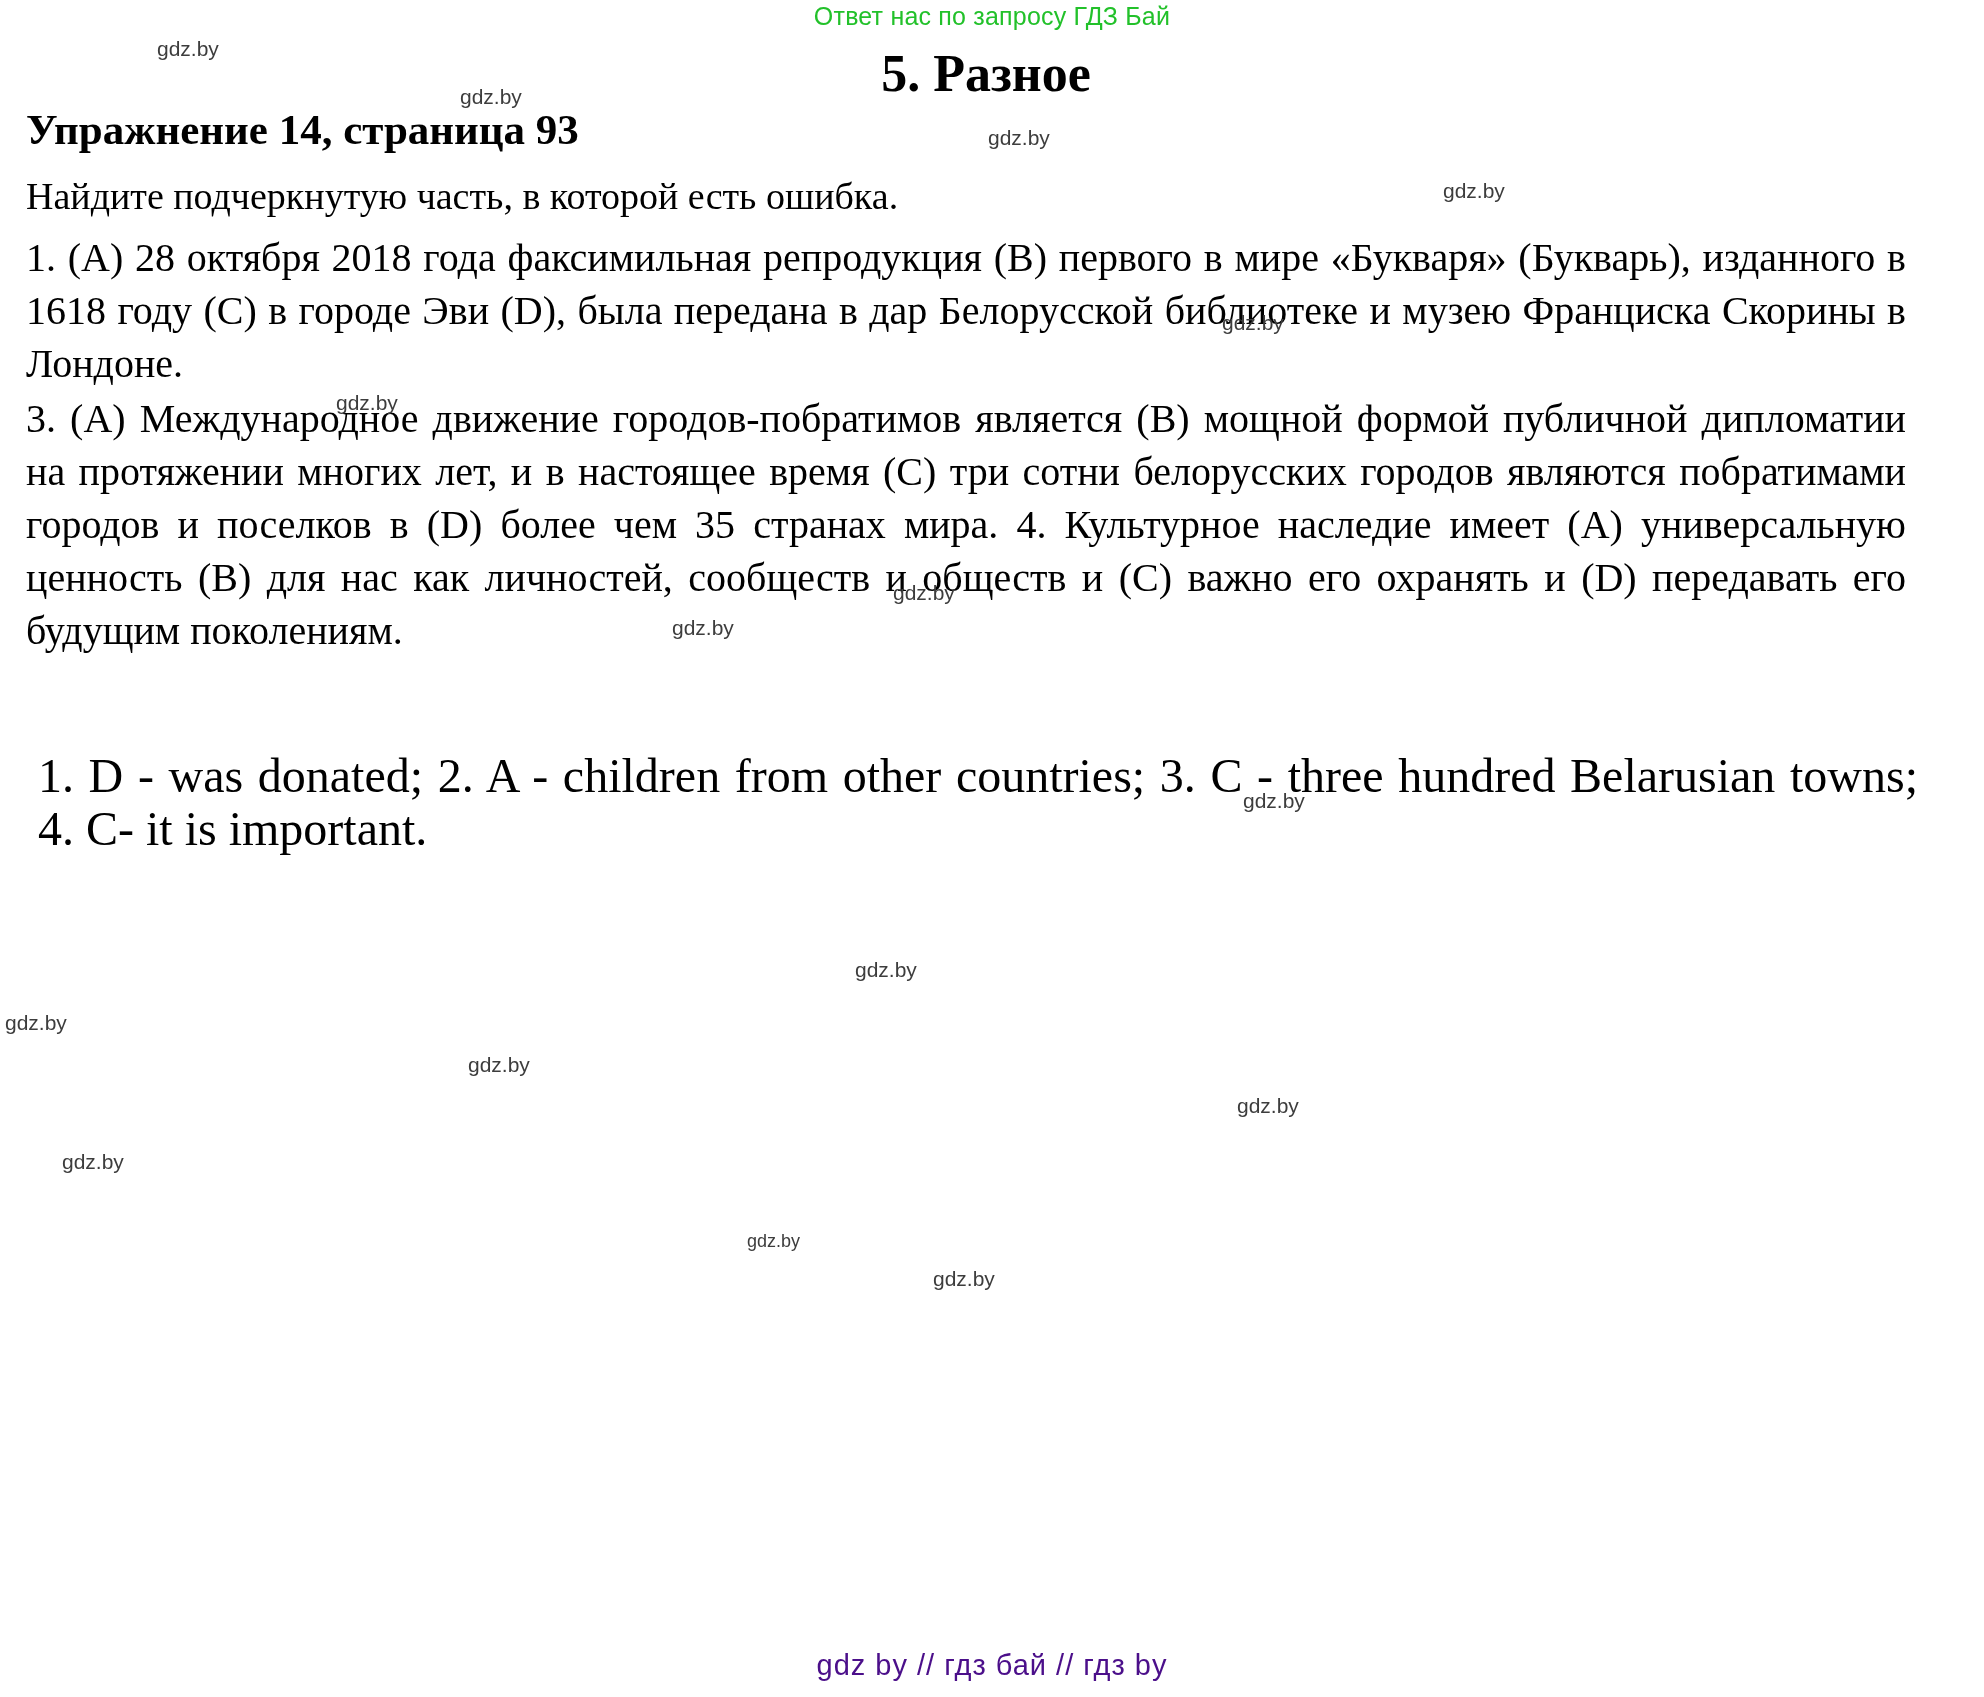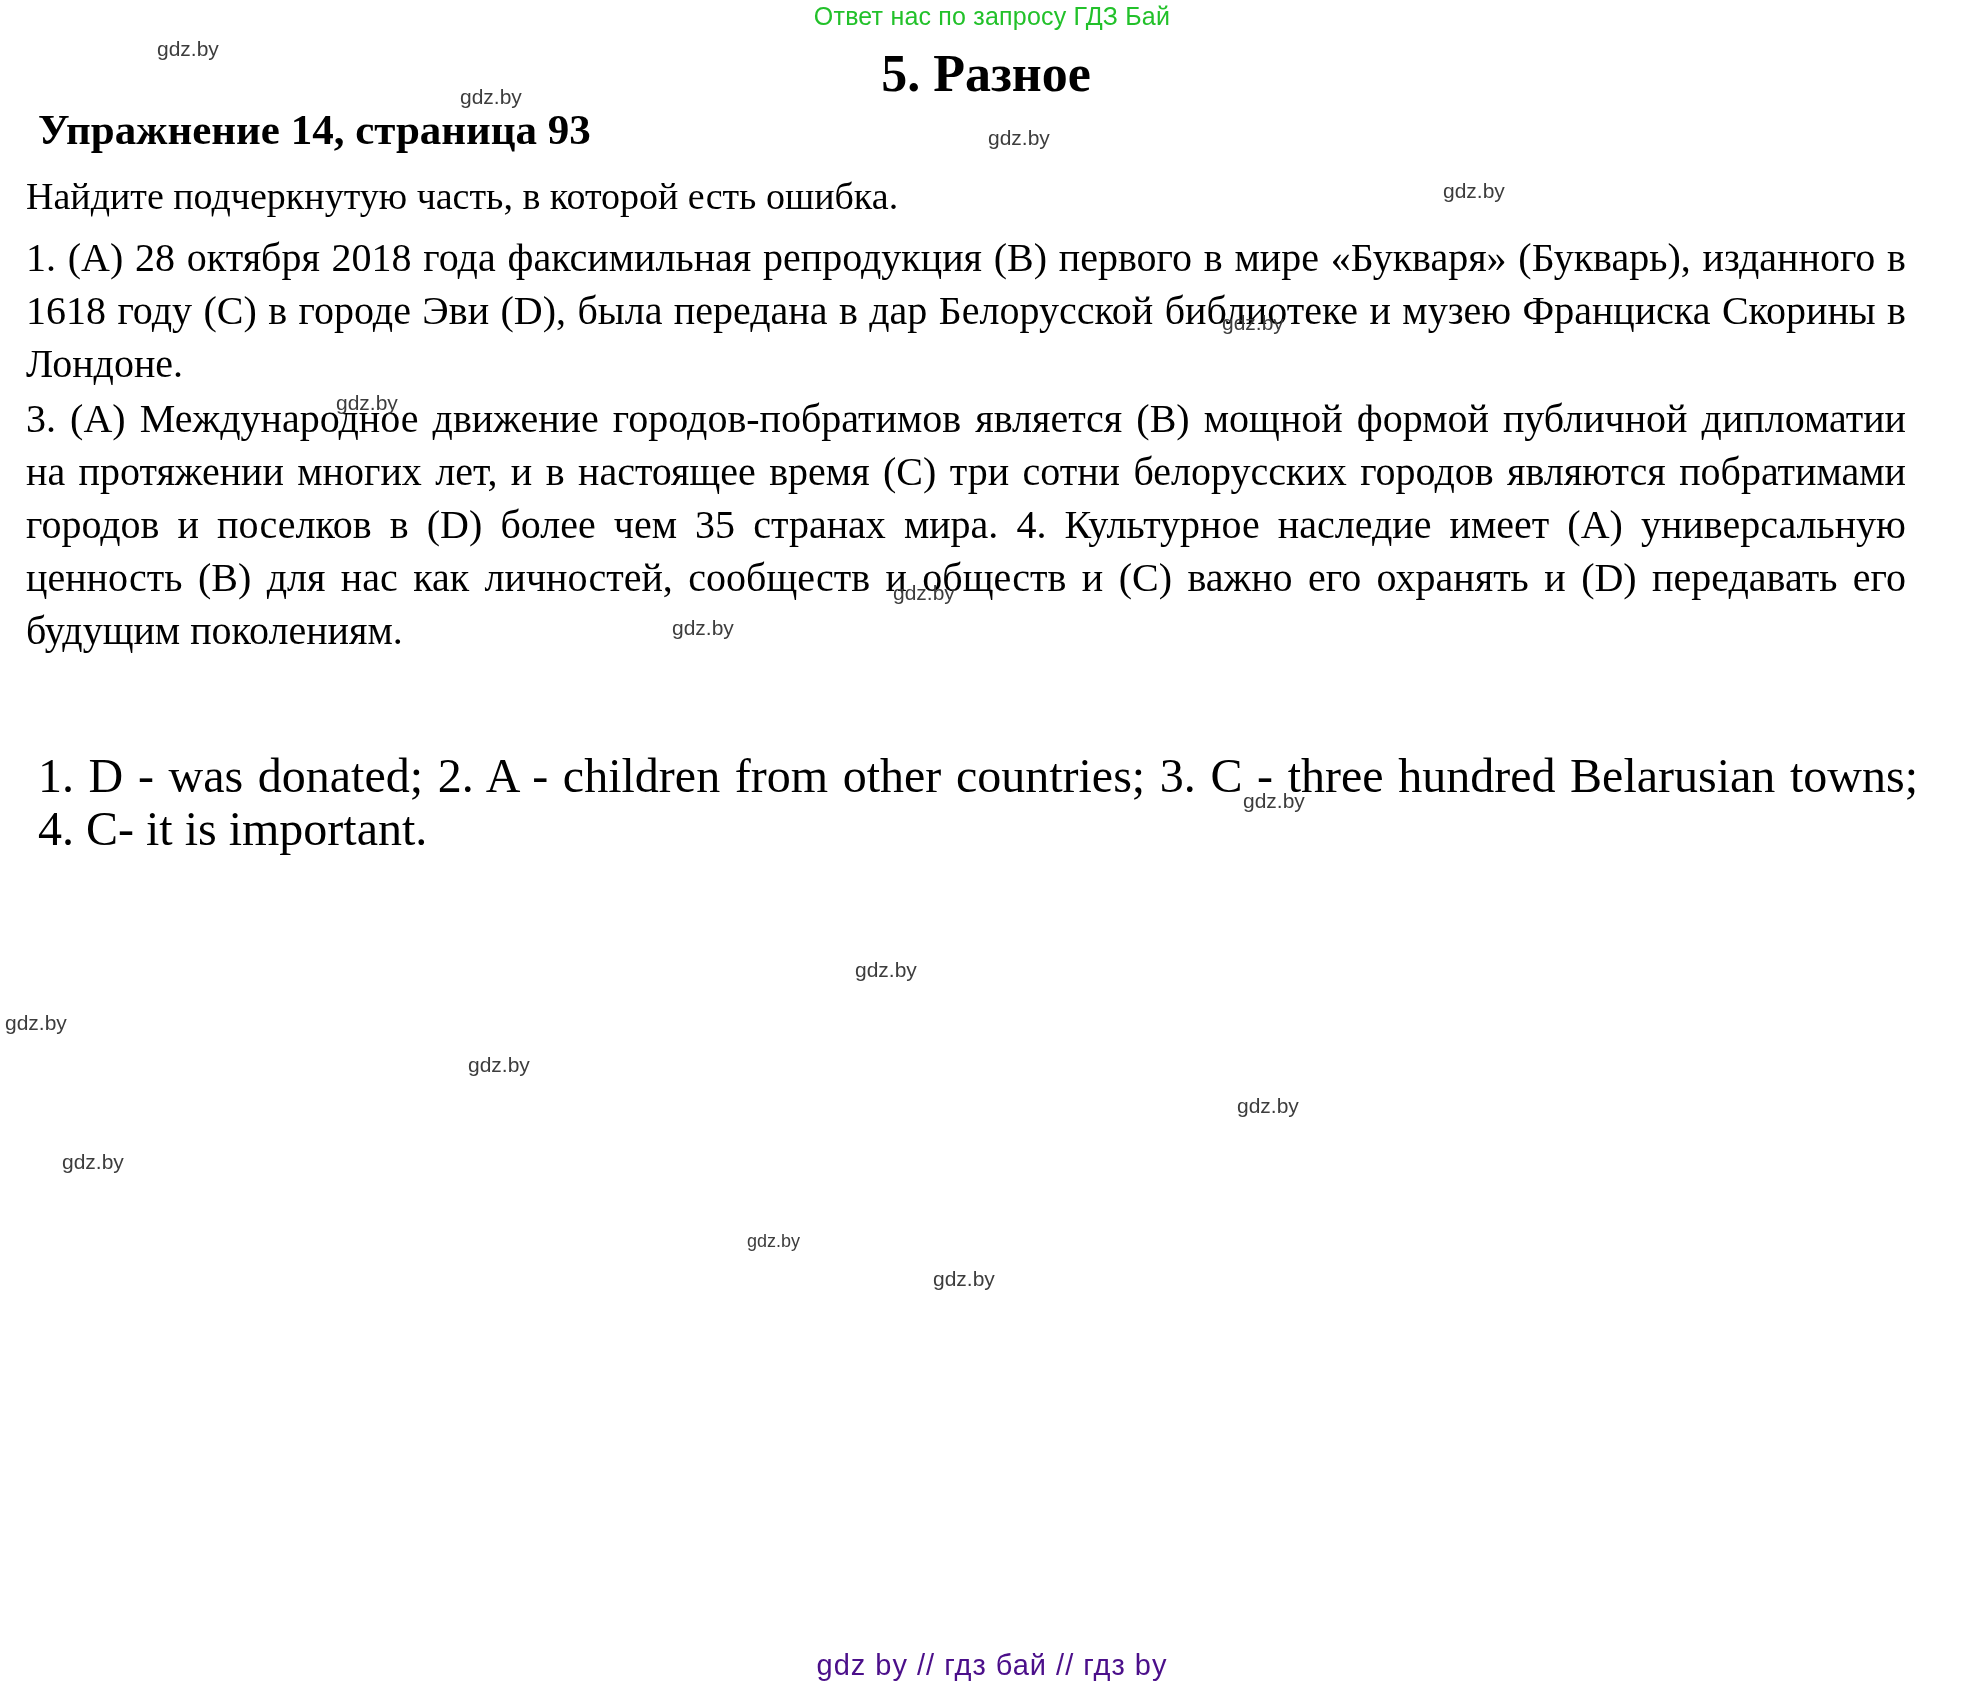--- a/index.html
+++ b/index.html
@@ -44,21 +44,21 @@
     font-weight: bold;
     line-height: 52px;
     margin: 0 0 2px 0;
     font-family: "Liberation Serif", "DejaVu Serif", serif;
     text-align: center;
   }
   .h-exercise {
     font-size: 43px;
     font-weight: bold;
     line-height: 56px;
-    margin: 0 0 4px 12px;
+    margin: 0 0 4px 0;
     font-family: "Liberation Serif", "DejaVu Serif", serif;
   }
   .task-instruction {
     font-size: 38px;
     line-height: 50px;
     margin: 13px 0 10px 0;
   }
 
   .para {
     font-size: 40px;

